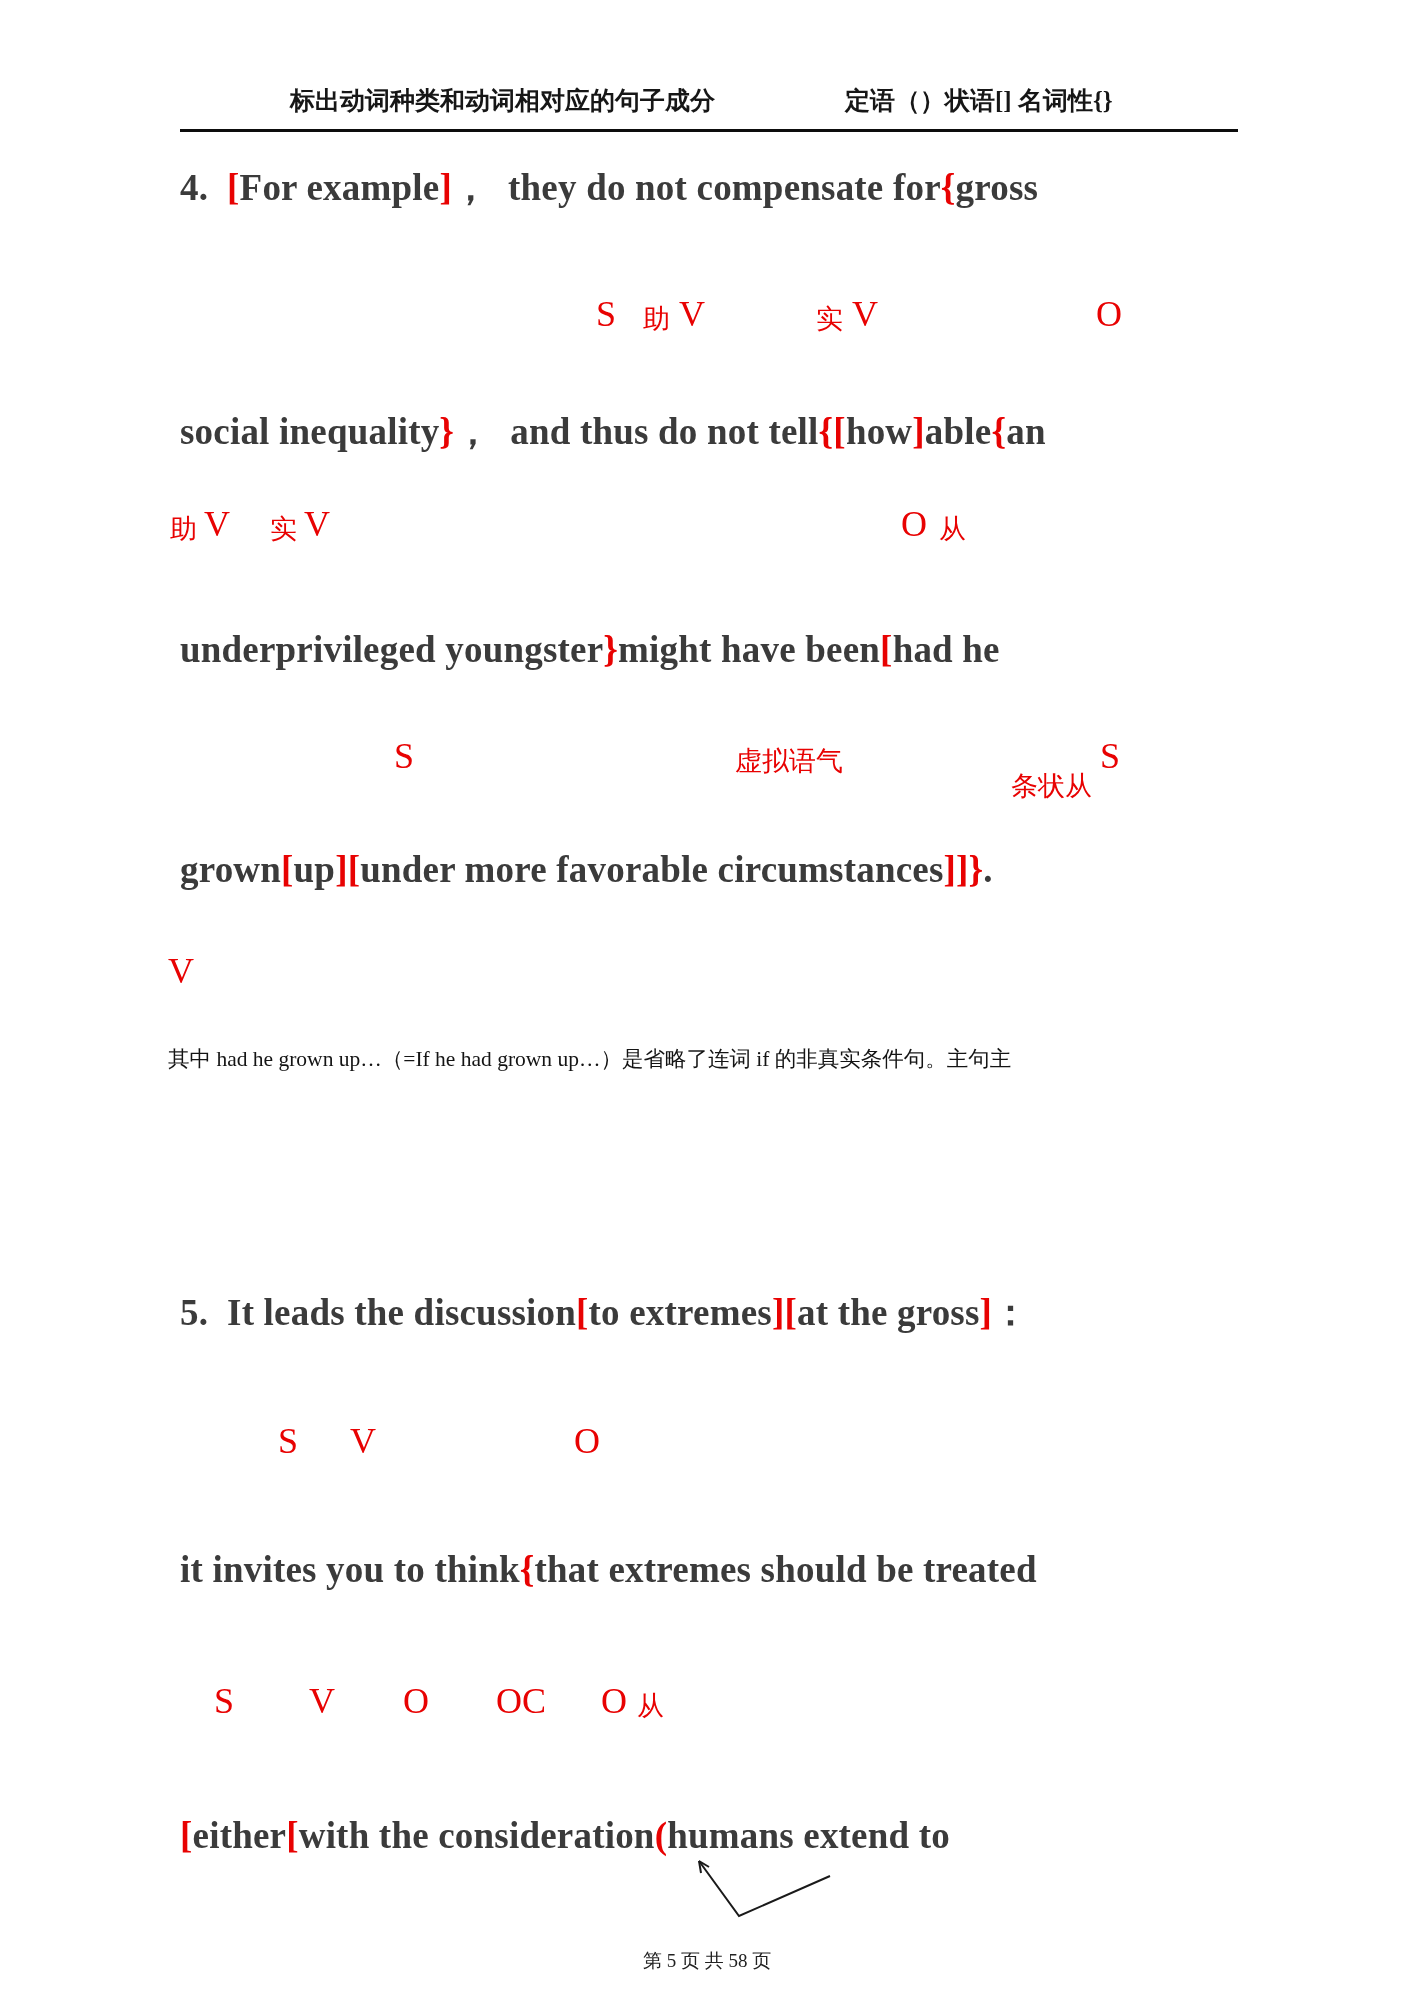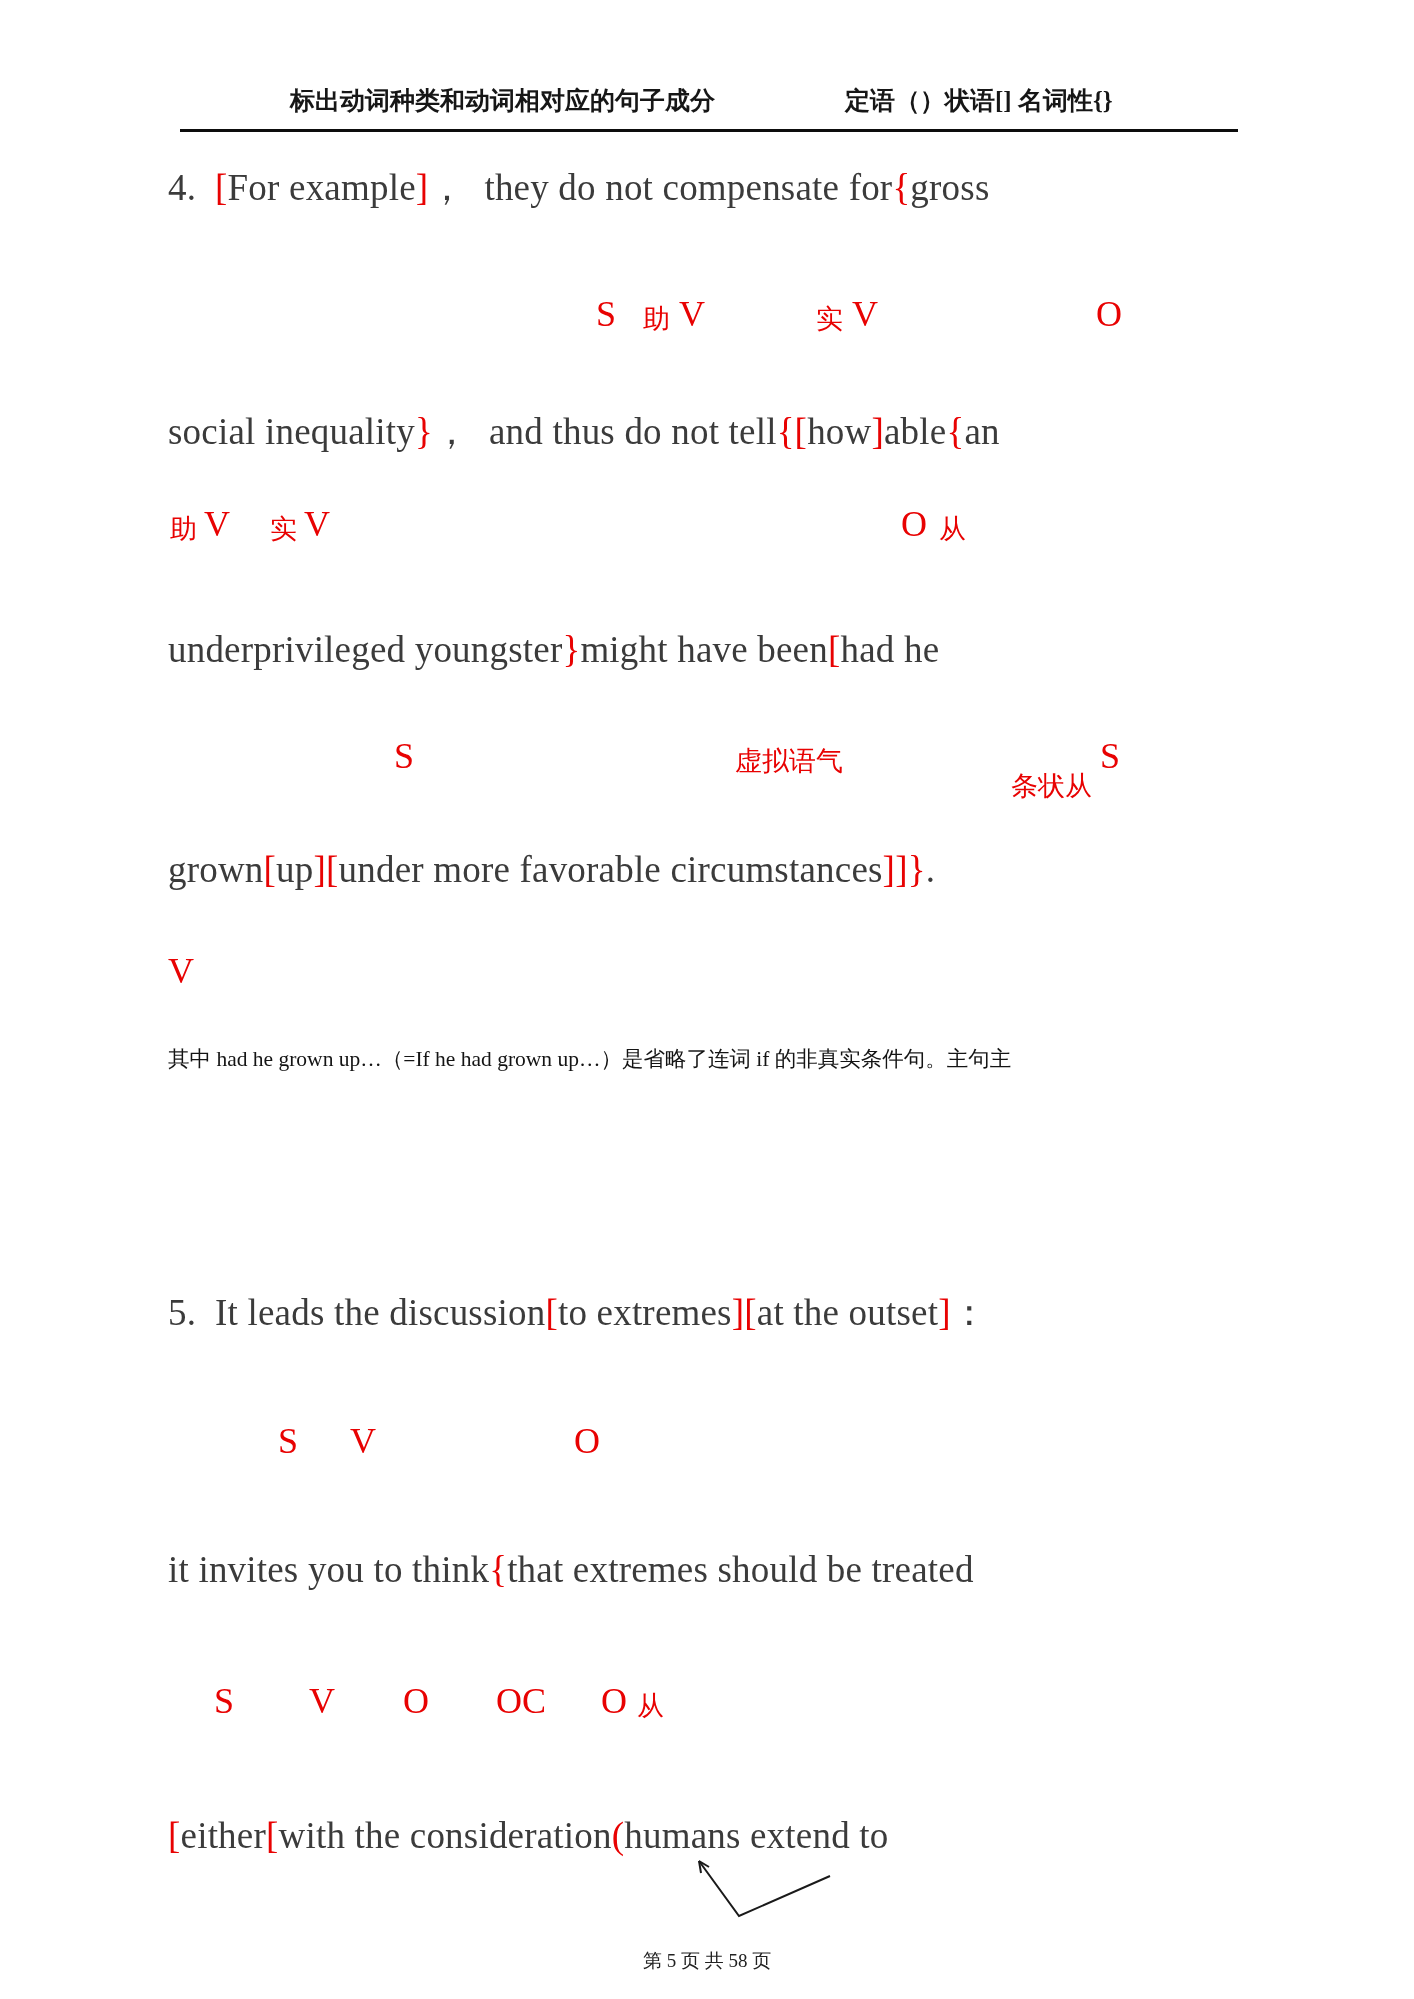--- a/index.html
+++ b/index.html
@@ -11,21 +11,21 @@
   
   .hdr{
     position:absolute; top:84px; font-weight:700; font-size:25px;
     color:var(--black); white-space:pre;
   }
   #hdr-left{left:290px;}
   #hdr-right{left:845px;}
   .rule{position:absolute; top:129px; left:180px; width:1058px; height:3px; background:#0d0d0d;}
   
   .bigline{
-    position:absolute; left:168px; font-weight:400; font-size:37px;
+    position:absolute; left:180px; font-weight:700; font-size:37px;
     color:var(--ink); white-space:pre; letter-spacing:.2px;
   }
   #l41{top:163px;} #l42{top:407px;} #l43{top:628px;} #l44{top:848px;}
   #l51{top:1288px;} #l52{top:1548px;} #l53{top:1814px;}
   .seg-red{color:var(--red);}
   .seg-ink{color:var(--ink);}
   
   .ann{position:absolute; left:0; top:0; width:100%; height:60px;}
   .ann span{position:absolute; color:var(--red); font-family:"Liberation Serif", serif; font-weight:400;}
   .ann .lat{font-size:36px; top:0;}
@@ -94,21 +94,21 @@
 
   <div id="l44" class="bigline"><span class="seg-ink">grown</span><span class="seg-red">[</span><span class="seg-ink">up</span><span class="seg-red">][</span><span class="seg-ink">under more favorable circumstances</span><span class="seg-red">]]}</span><span class="seg-ink">.</span></div>
   <div id="a44" class="ann">
       <span class="p0 lat">V</span>
     </div>
 
   <div class="analysis">
       <div>其中 had he grown up…（=If he had grown up…）是省略了连词 if 的非真实条件句。主句主</div>
     </div>
 
-  <div id="l51" class="bigline"><span class="seg-ink">5.  It leads the discussion</span><span class="seg-red">[</span><span class="seg-ink">to extremes</span><span class="seg-red">][</span><span class="seg-ink">at the outset</span><span class="seg-red">]</span><span class="seg-ink">：</span></div>
+  <div id="l51" class="bigline"><span class="seg-ink">5.  It leads the discussion</span><span class="seg-red">[</span><span class="seg-ink">to extremes</span><span class="seg-red">][</span><span class="seg-ink">at the gross</span><span class="seg-red">]</span><span class="seg-ink">：</span></div>
   <div id="a51" class="ann">
       <span class="p0 lat">S</span>
       <span class="p1 lat">V</span>
       <span class="p2 lat">O</span>
     </div>
 
   <div id="l52" class="bigline"><span class="seg-ink">it invites you to think</span><span class="seg-red">{</span><span class="seg-ink">that extremes should be treated</span></div>
   <div id="a52" class="ann">
       <span class="p0 lat">S</span>
       <span class="p1 lat">V</span>

